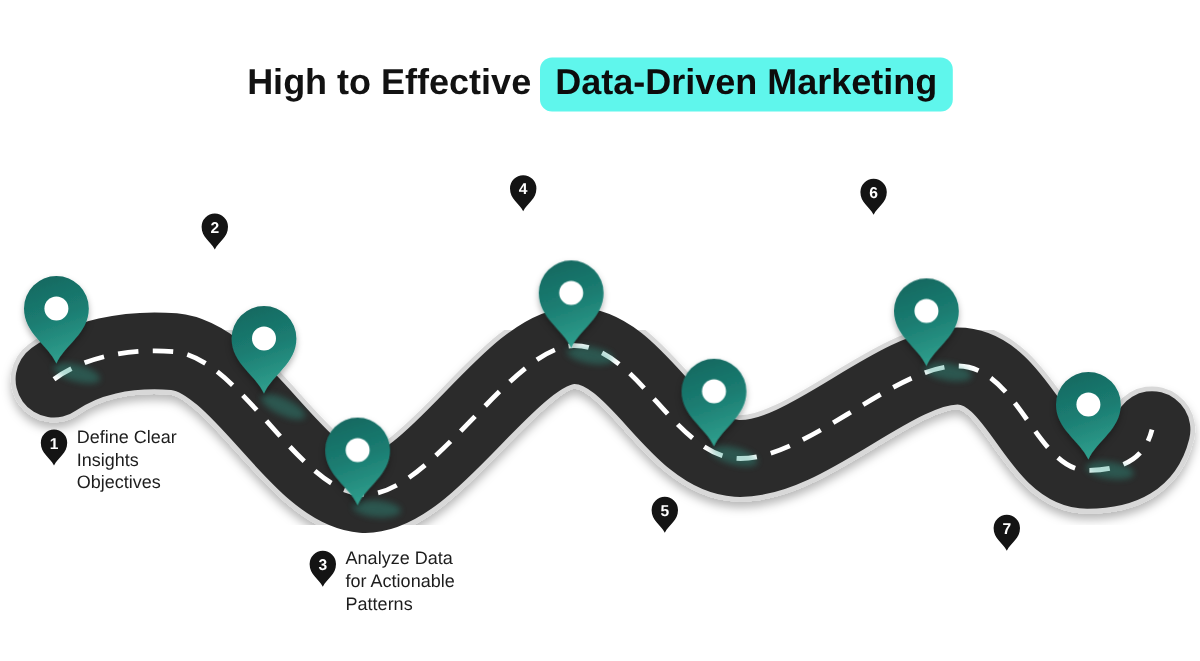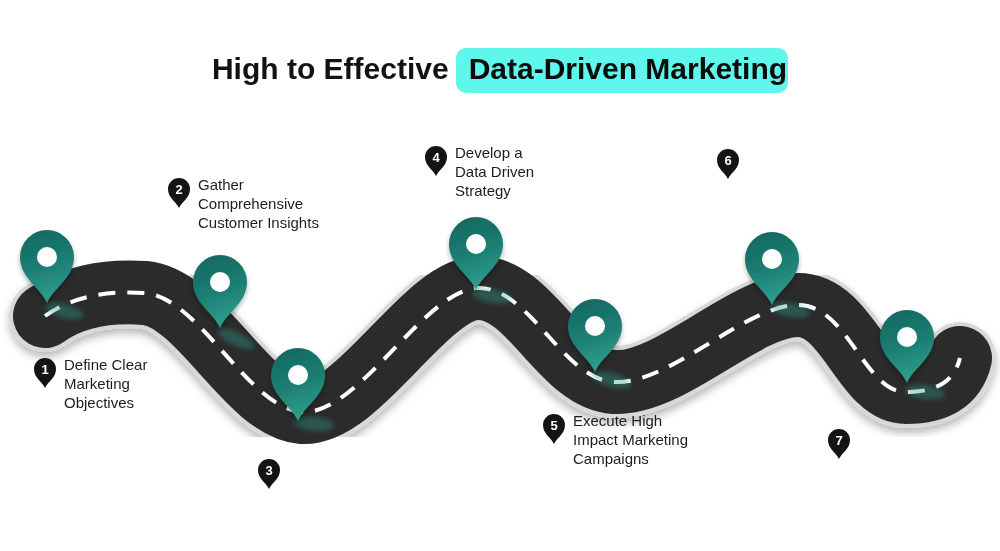--- a/index.html
+++ b/index.html
@@ -20,21 +20,21 @@
     text-align: center;
     font-size: 30px;
     font-weight: 600;
     color: #121212;
     white-space: nowrap;
   }
   .title-highlight {
     display: inline-block;
     background: #5ff6ec;
     border-radius: 10px;
-    padding: 4px 1px 7px 13px;
+    padding: 4px 13px 7px 13px;
     margin-left: 7px;
     font-weight: 700;
     color: #0c0c0c;
   }
 
   
   .road-svg { position: absolute; left: 0; top: 0; }
 
   
   .step {
@@ -151,59 +151,53 @@
       </g>
     </g>
   </svg>
 
   <div class="step step-1">
     <svg class="marker-svg" width="24" height="33" viewBox="-12 -31 24 33">
       <path d="M 0 0 C -3.5 -7, -11 -10, -11 -19 A 11 11 0 1 1 11 -19 C 11 -10, 3.5 -7, 0 0 Z" fill="#141414"></path>
       <text class="marker-num" y="-14">1</text>
     </svg>
     <div class="step-label">Define Clear
-Marketing
+Insights
 Objectives</div>
   </div>
 
   <div class="step step-2">
     <svg class="marker-svg" width="24" height="33" viewBox="-12 -31 24 33">
       <path d="M 0 0 C -3.5 -7, -11 -10, -11 -19 A 11 11 0 1 1 11 -19 C 11 -10, 3.5 -7, 0 0 Z" fill="#141414"></path>
       <text class="marker-num" y="-14">2</text>
     </svg>
-    <div class="step-label">Gather
-Comprehensive
-Customer Insights</div>
   </div>
 
   <div class="step step-3">
     <svg class="marker-svg" width="24" height="33" viewBox="-12 -31 24 33">
       <path d="M 0 0 C -3.5 -7, -11 -10, -11 -19 A 11 11 0 1 1 11 -19 C 11 -10, 3.5 -7, 0 0 Z" fill="#141414"></path>
       <text class="marker-num" y="-14">3</text>
     </svg>
+    <div class="step-label">Analyze Data
+for Actionable
+Patterns</div>
   </div>
 
   <div class="step step-4">
     <svg class="marker-svg" width="24" height="33" viewBox="-12 -31 24 33">
       <path d="M 0 0 C -3.5 -7, -11 -10, -11 -19 A 11 11 0 1 1 11 -19 C 11 -10, 3.5 -7, 0 0 Z" fill="#141414"></path>
       <text class="marker-num" y="-14">4</text>
     </svg>
-    <div class="step-label">Develop a
-Data Driven
-Strategy</div>
   </div>
 
   <div class="step step-5">
     <svg class="marker-svg" width="24" height="33" viewBox="-12 -31 24 33">
       <path d="M 0 0 C -3.5 -7, -11 -10, -11 -19 A 11 11 0 1 1 11 -19 C 11 -10, 3.5 -7, 0 0 Z" fill="#141414"></path>
       <text class="marker-num" y="-14">5</text>
     </svg>
-    <div class="step-label">Execute High
-Impact Marketing
-Campaigns</div>
   </div>
 
   <div class="step step-6">
     <svg class="marker-svg" width="24" height="33" viewBox="-12 -31 24 33">
       <path d="M 0 0 C -3.5 -7, -11 -10, -11 -19 A 11 11 0 1 1 11 -19 C 11 -10, 3.5 -7, 0 0 Z" fill="#141414"></path>
       <text class="marker-num" y="-14">6</text>
     </svg>
   </div>
 
   <div class="step step-7">

